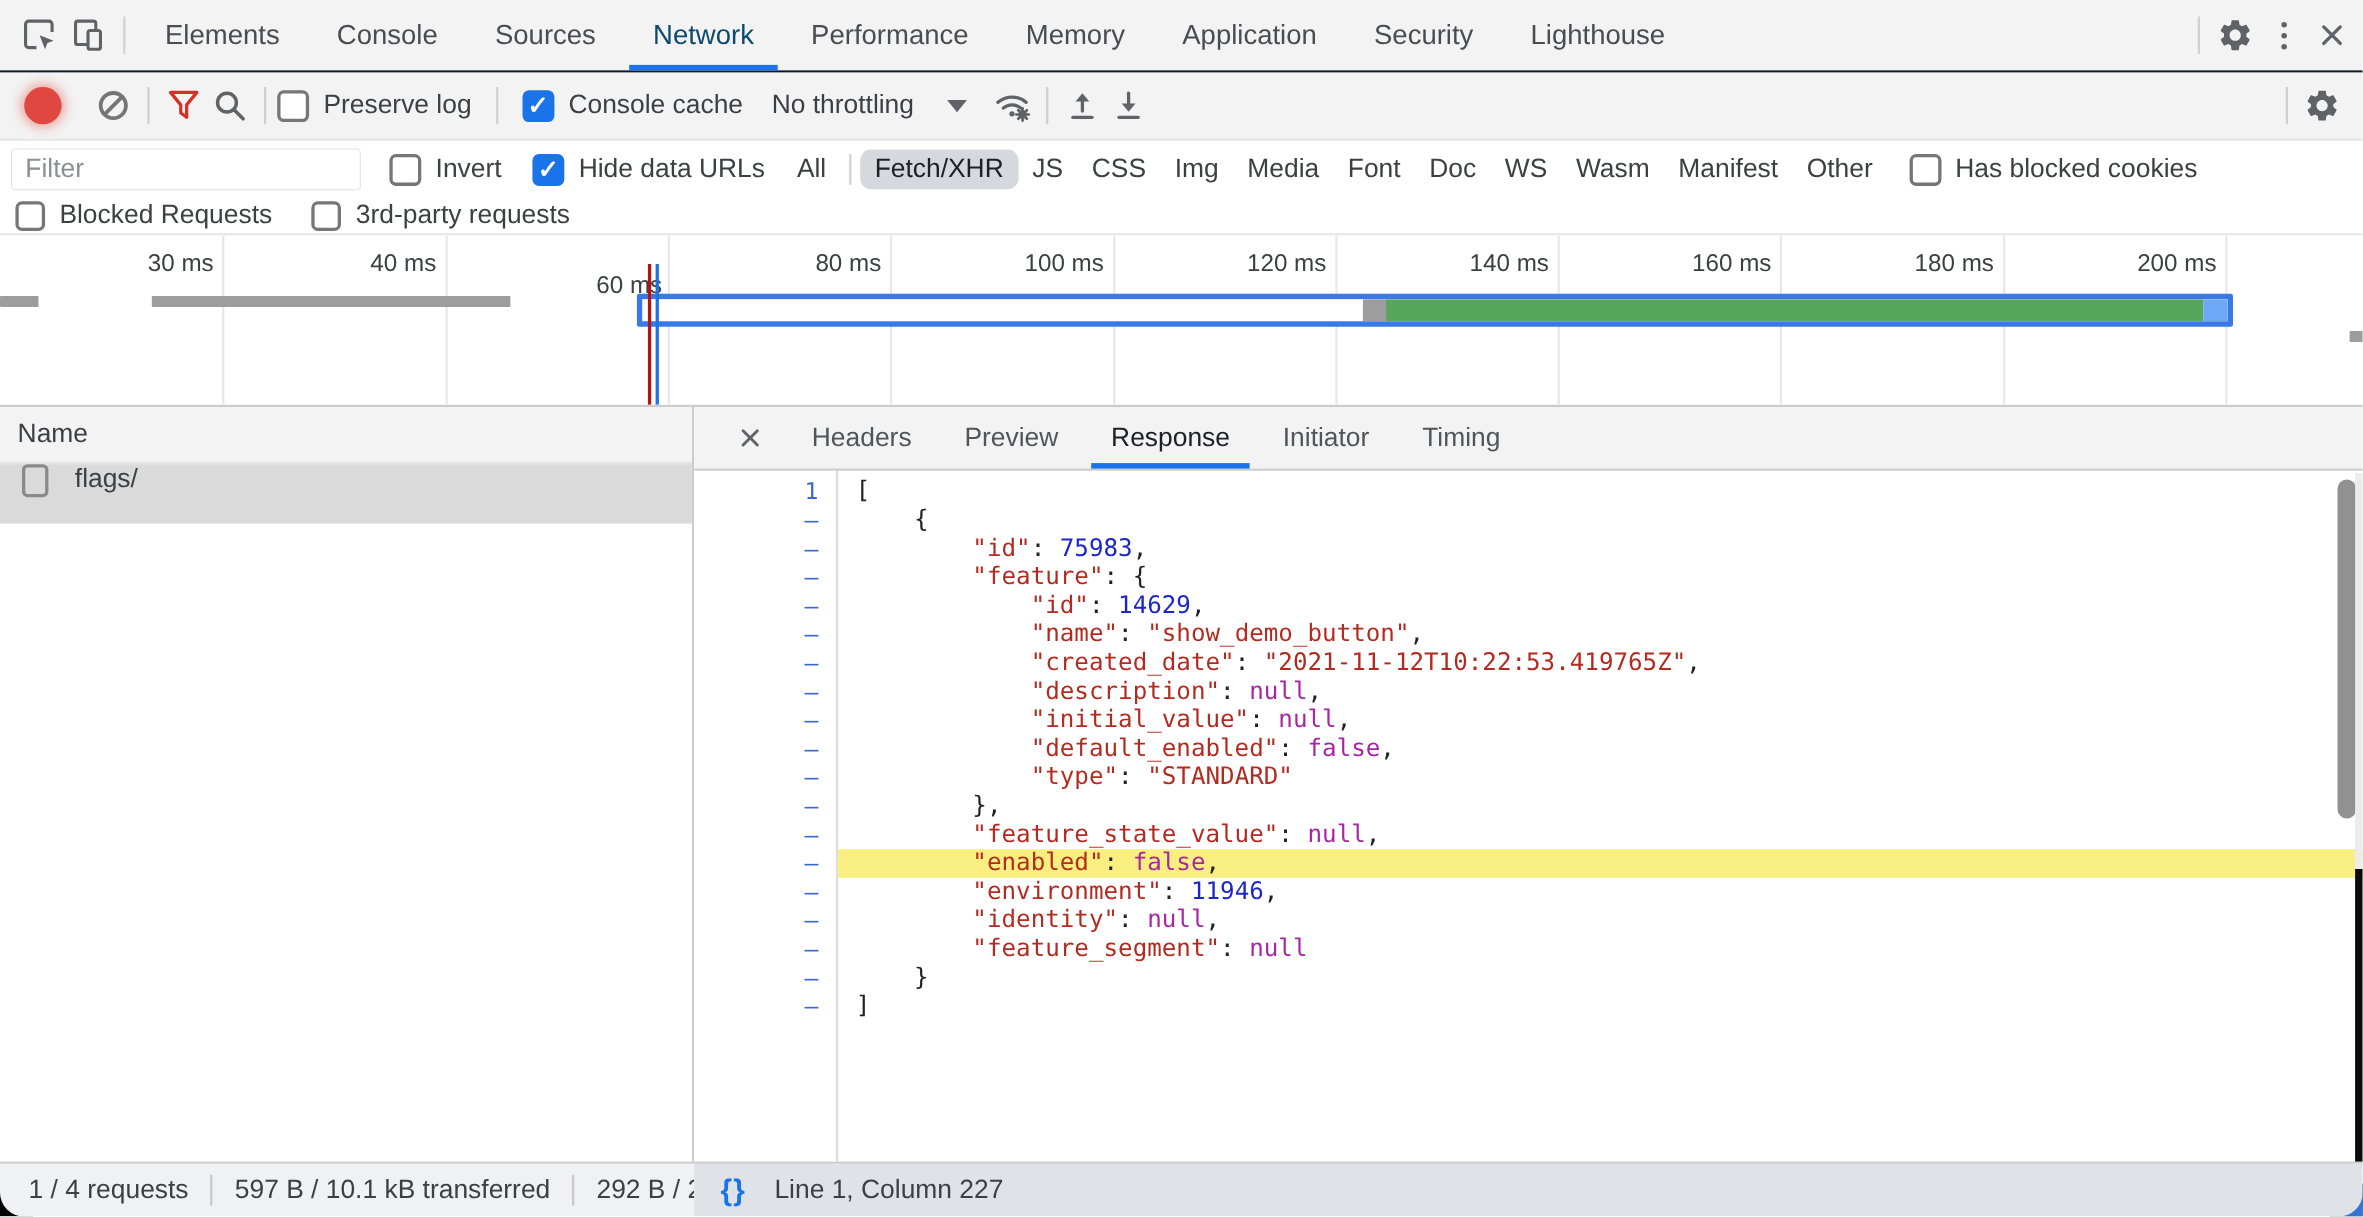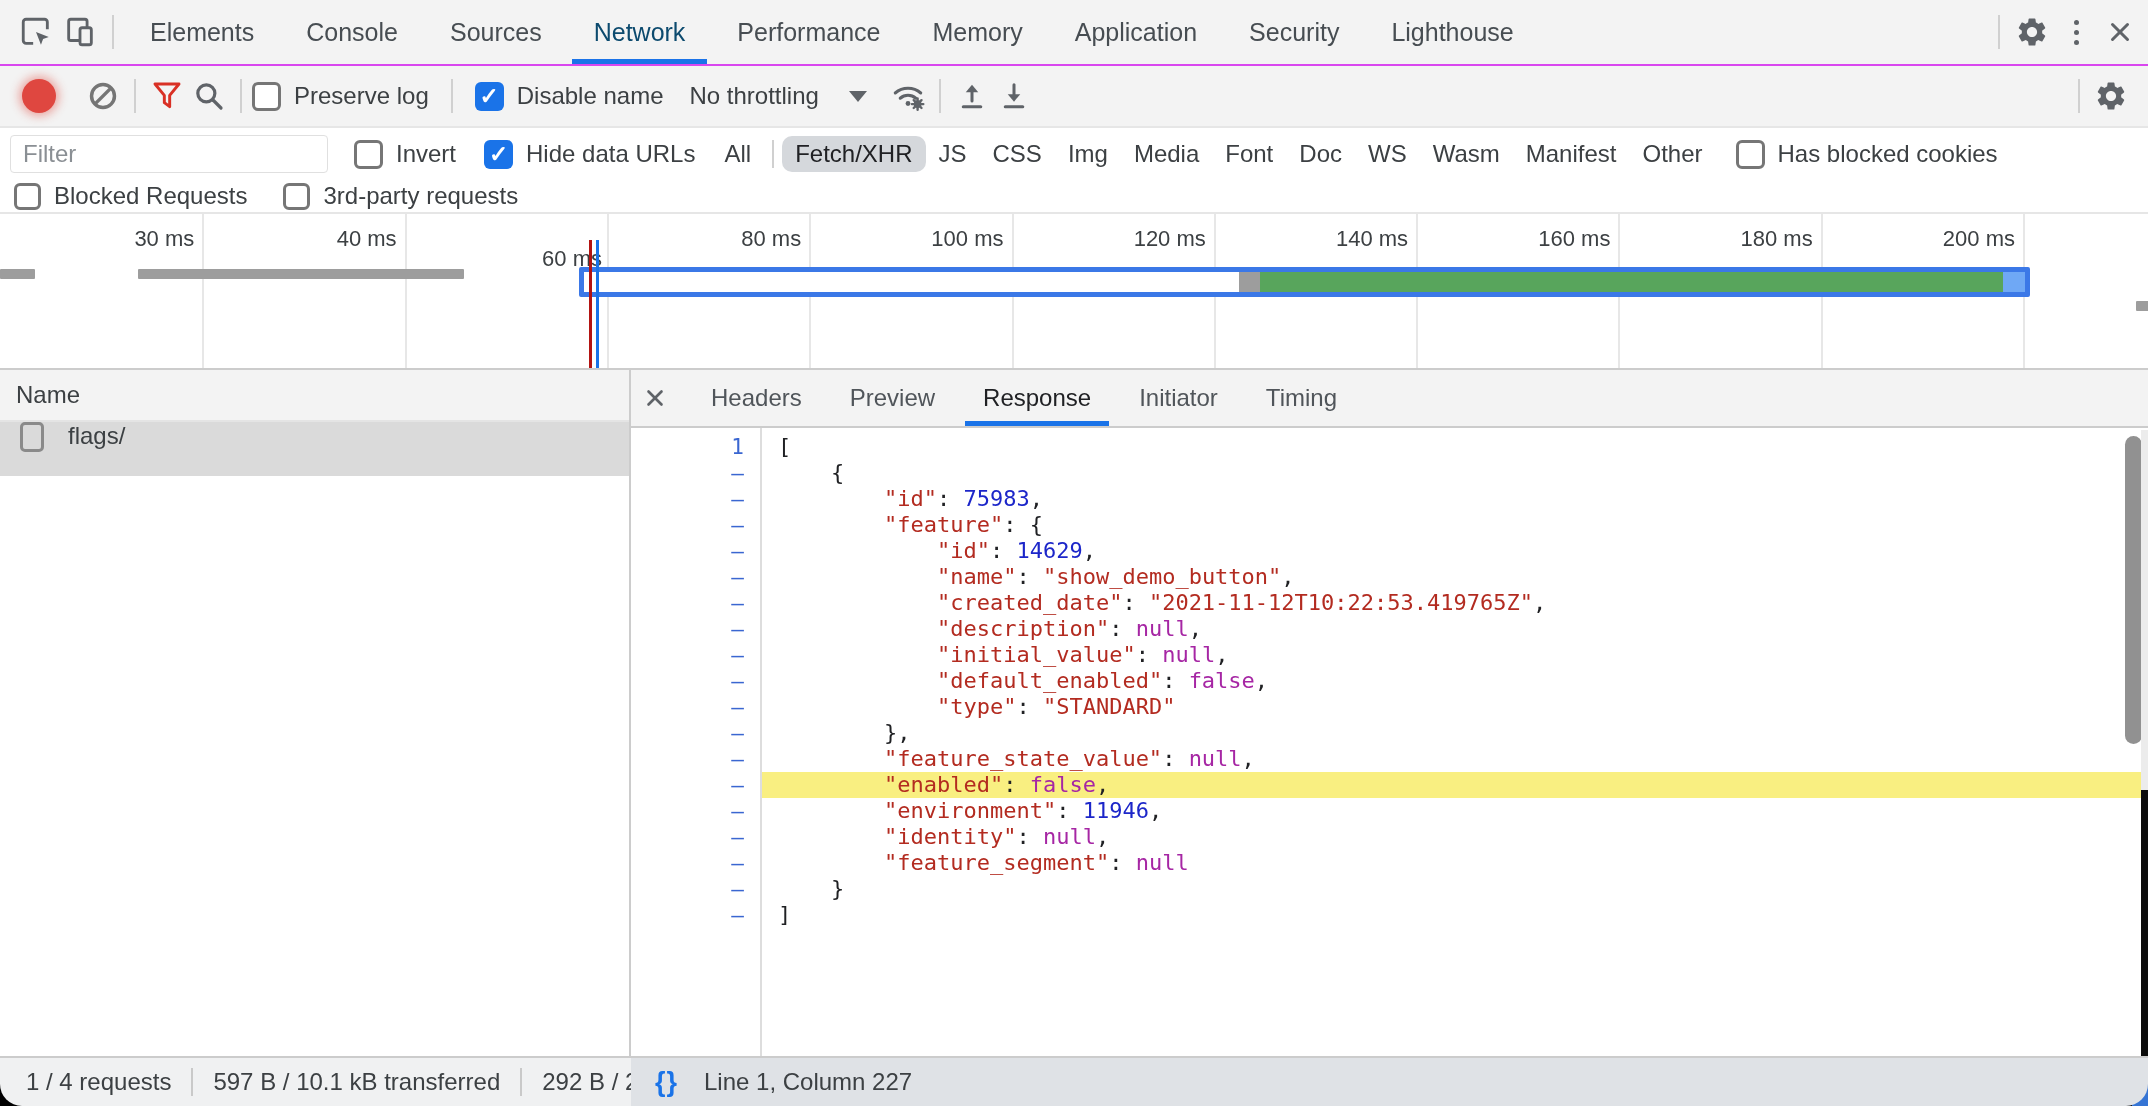--- a/index.html
+++ b/index.html
@@ -2,21 +2,21 @@
 <html><head>
 <meta charset="utf-8">
 <style>
   html,body{margin:0;padding:0;background:#ffffff;}
   .devtools{
     position:relative;width:2148px;height:1106px;overflow:hidden;
     font-family:"Liberation Sans",sans-serif;color:#3c4043;background:#fff;
     font-size:24px;
   }
   
-  .tabbar{height:66px;background:#f3f3f3;border-bottom:2px solid #d946ef;
+  .tabbar{height:66px;background:#f3f3f3;border-bottom:2px solid #0f172a;
     display:flex;align-items:center;box-sizing:border-box;padding-left:14px;}
   .tbicon{width:44px;height:44px;display:flex;align-items:center;justify-content:center;flex:none;}
   .vdiv{width:2px;height:34px;background:#d0d0d0;margin:0 10px;flex:none;}
   .tabs{display:flex;height:100%;align-items:stretch;}
   .tab{display:flex;align-items:center;padding:0 26px;font-size:25px;color:#474d52;
     position:relative;cursor:default;}
   .tab.active{color:#0c4a6e;}
   .tab.active::after{content:"";position:absolute;left:4px;right:4px;bottom:0;height:5px;
     background:var(--accent,#1a73e8);}
   .tabbar-right{margin-left:auto;display:flex;align-items:center;}
@@ -65,21 +65,21 @@
   .main{display:flex;height:686px;}
   .names{width:631px;flex:none;border-right:2px solid #ccc;box-sizing:border-box;background:#fff;}
   .names-header{height:52px;background:#f3f3f3;border-bottom:2px solid #e4e4e4;display:flex;
     align-items:center;padding-left:16px;box-sizing:border-box;font-size:24px;color:#3c4043;}
   .name-row{height:54px;display:flex;align-items:flex-start;padding-left:20px;box-sizing:border-box;font-size:24px;}
   .name-row.selected{background:var(--selrow,#dadada);}
   .file-icon{width:24px;height:30px;border:3px solid #8a8a8a;border-radius:5px;box-sizing:border-box;
     margin-right:24px;flex:none;background:transparent;}
   .details{flex:1;display:flex;flex-direction:column;min-width:0;}
   .dtabs{height:58px;background:#f3f3f3;border-bottom:2px solid #ccc;display:flex;align-items:center;
-    box-sizing:border-box;padding-left:0;}
+    box-sizing:border-box;padding-left:27px;}
   .dclose{width:36px;height:36px;display:flex;align-items:center;justify-content:center;margin:0 14px 0 6px;flex:none;}
   .dtab{display:flex;align-items:center;height:100%;padding:0 24px;font-size:24px;color:#50555a;position:relative;}
   .dtab.active{color:#202124;}
   .dtab.active::after{content:"";position:absolute;left:6px;right:6px;bottom:0;height:5px;background:var(--accent,#1a73e8);}
   
   .code{flex:1;display:flex;background:#fff;position:relative;overflow:hidden;
     font-family:"DejaVu Sans Mono",monospace;font-size:22px;line-height:26px;}
   .gutter{width:131px;flex:none;border-right:2px solid #ddd;box-sizing:border-box;padding-top:6px;}
   .gmark{height:26px;text-align:right;padding-right:16px;color:#3a66d1;font-size:21px;}
   .codelines{flex:1;padding-top:6px;min-width:0;}
@@ -191,21 +191,21 @@
       </svg>
     </div>
     <div class="vdiv"></div>
     <div class="ckgroup">
       <div class="checkbox"></div>
       <span class="cklabel">Preserve log</span>
     </div>
     <div class="vdiv" style="margin:0 22px;"></div>
     <div class="ckgroup">
       <div class="checkbox checked">✓</div>
-      <span class="cklabel">Disable name</span>
+      <span class="cklabel">Console cache</span>
     </div>
     <span class="throttle">No throttling</span>
     <div class="caret"></div>
     <div class="iconbtn">
       <svg width="36" height="36" viewBox="0 0 24 24" fill="none" stroke="#5f6368" stroke-width="2" stroke-linecap="round">
         <path d="M3.5 10 a13 13 0 0 1 17 0"></path>
         <path d="M6.8 13.5 a8 8 0 0 1 10.4 0"></path>
         <circle cx="12" cy="17" r="1.6" fill="#5f6368" stroke="none"></circle>
         <circle cx="18.4" cy="17.4" r="2.6" fill="#5f6368" stroke="none"></circle>
         <g stroke="#5f6368" stroke-width="1.6">

